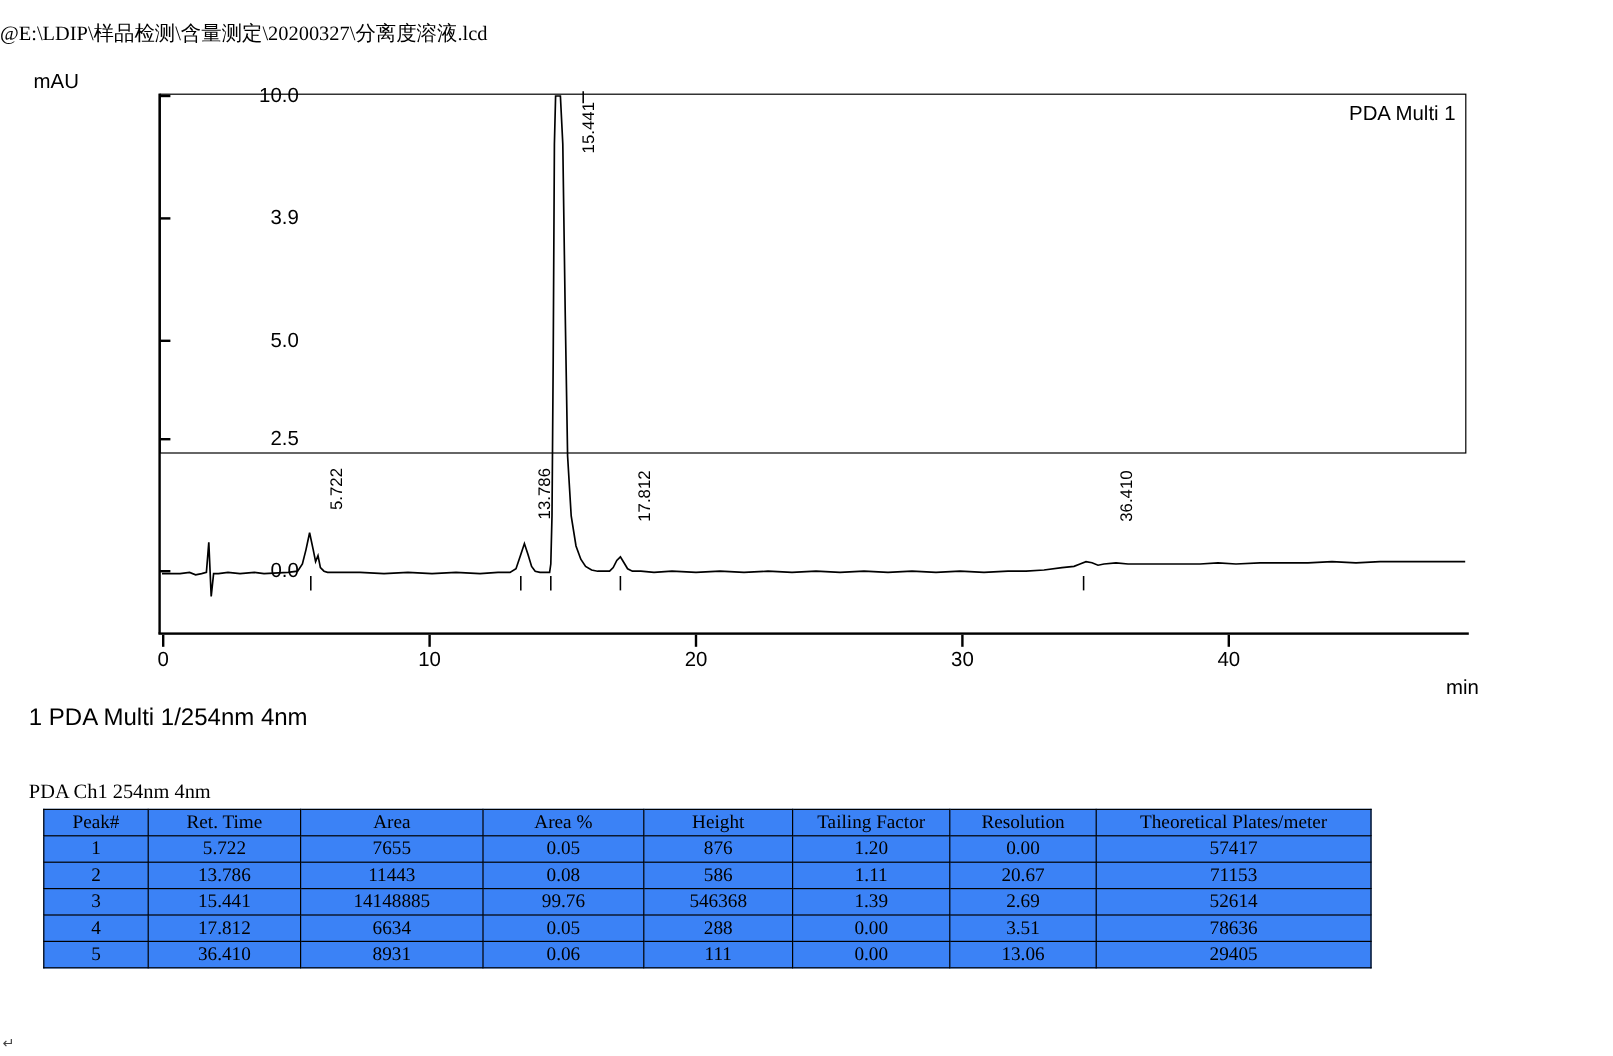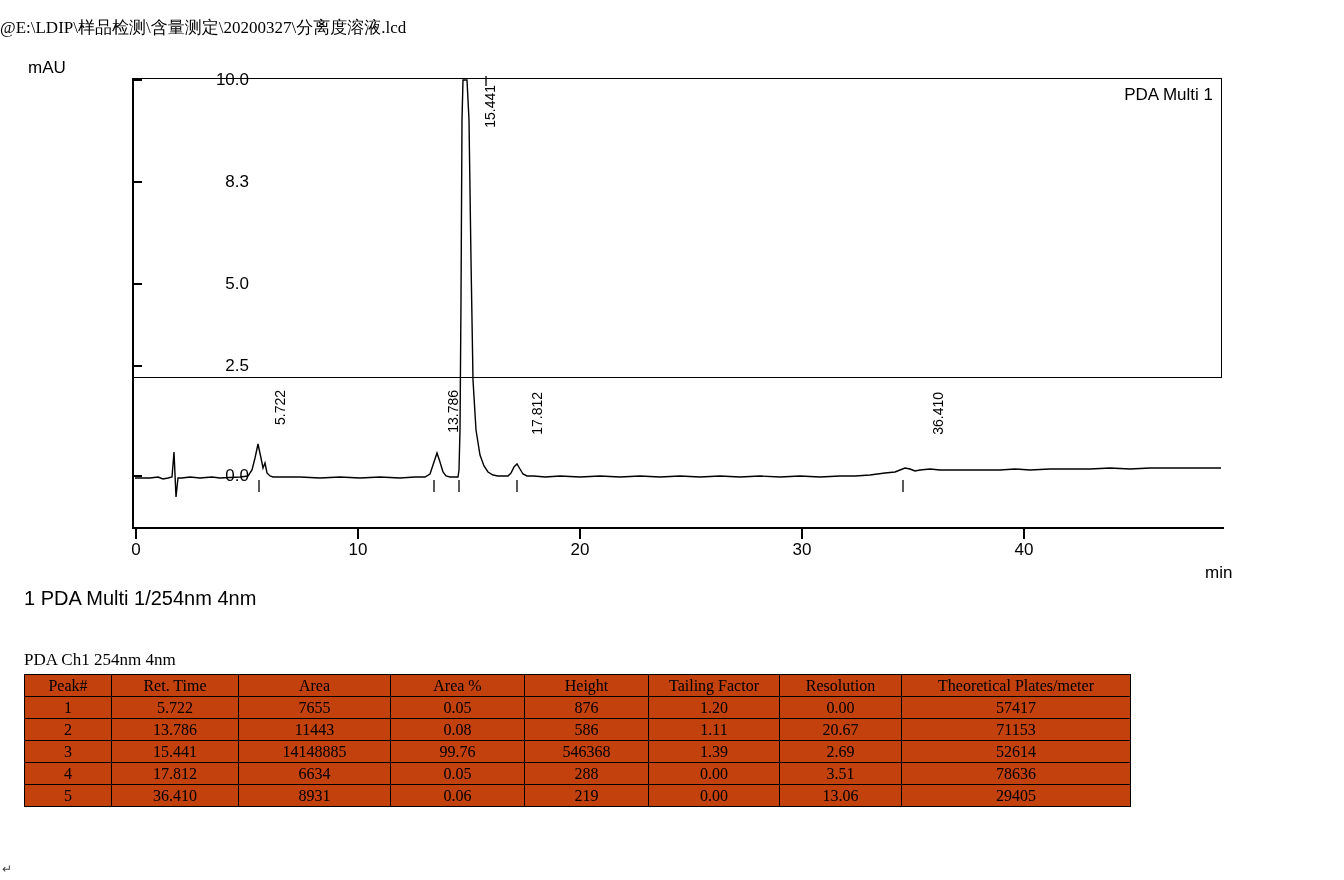--- a/index.html
+++ b/index.html
@@ -130,26 +130,26 @@
   }
   .table-sub {
     position: absolute;
     left: 24px;
     top: 650px;
     font-size: 17px;
     font-family: "Liberation Serif", serif;
   }
   table.peaktable {
     position: absolute;
-    left: 24px;
+    left: 36px;
     top: 674px;
     border-collapse: collapse;
     font-family: "Liberation Serif", serif;
     font-size: 16px;
-    background: #c2410c;
+    background: #3b82f6;
   }
   table.peaktable th,
   table.peaktable td {
     border: 1px solid #000;
     text-align: center;
     padding: 1px 4px;
     height: 19px;
     line-height: 19px;
     white-space: nowrap;
   }
@@ -182,21 +182,21 @@
   <div class="mau-label">mAU</div>
 
   <div class="plot-area">
     <div class="pda-multi">PDA Multi 1</div>
   </div>
 
   <div class="y-axis-line"></div>
   <div class="x-axis-line"></div>
 
   <div class="ytick" style="top:70px;">10.0</div>
-  <div class="ytick" style="top:172px;">8.3</div>
+  <div class="ytick" style="top:172px;">3.9</div>
   <div class="ytick" style="top:274px;">5.0</div>
   <div class="ytick" style="top:356px;">2.5</div>
   <div class="ytick" style="top:466px;">0.0</div>
 
   <div class="ytick-mark" style="top:79px;"></div>
   <div class="ytick-mark" style="top:181px;"></div>
   <div class="ytick-mark" style="top:283px;"></div>
   <div class="ytick-mark" style="top:365px;"></div>
   <div class="ytick-mark" style="top:475px;"></div>
 
@@ -312,21 +312,21 @@
         <td>288</td>
         <td>0.00</td>
         <td>3.51</td>
         <td>78636</td>
       </tr>
       <tr>
         <td>5</td>
         <td>36.410</td>
         <td>8931</td>
         <td>0.06</td>
-        <td>219</td>
+        <td>111</td>
         <td>0.00</td>
         <td>13.06</td>
         <td>29405</td>
       </tr>
     </tbody>
   </table>
 
   <div class="corner-mark">↵</div>
 </div>
 

